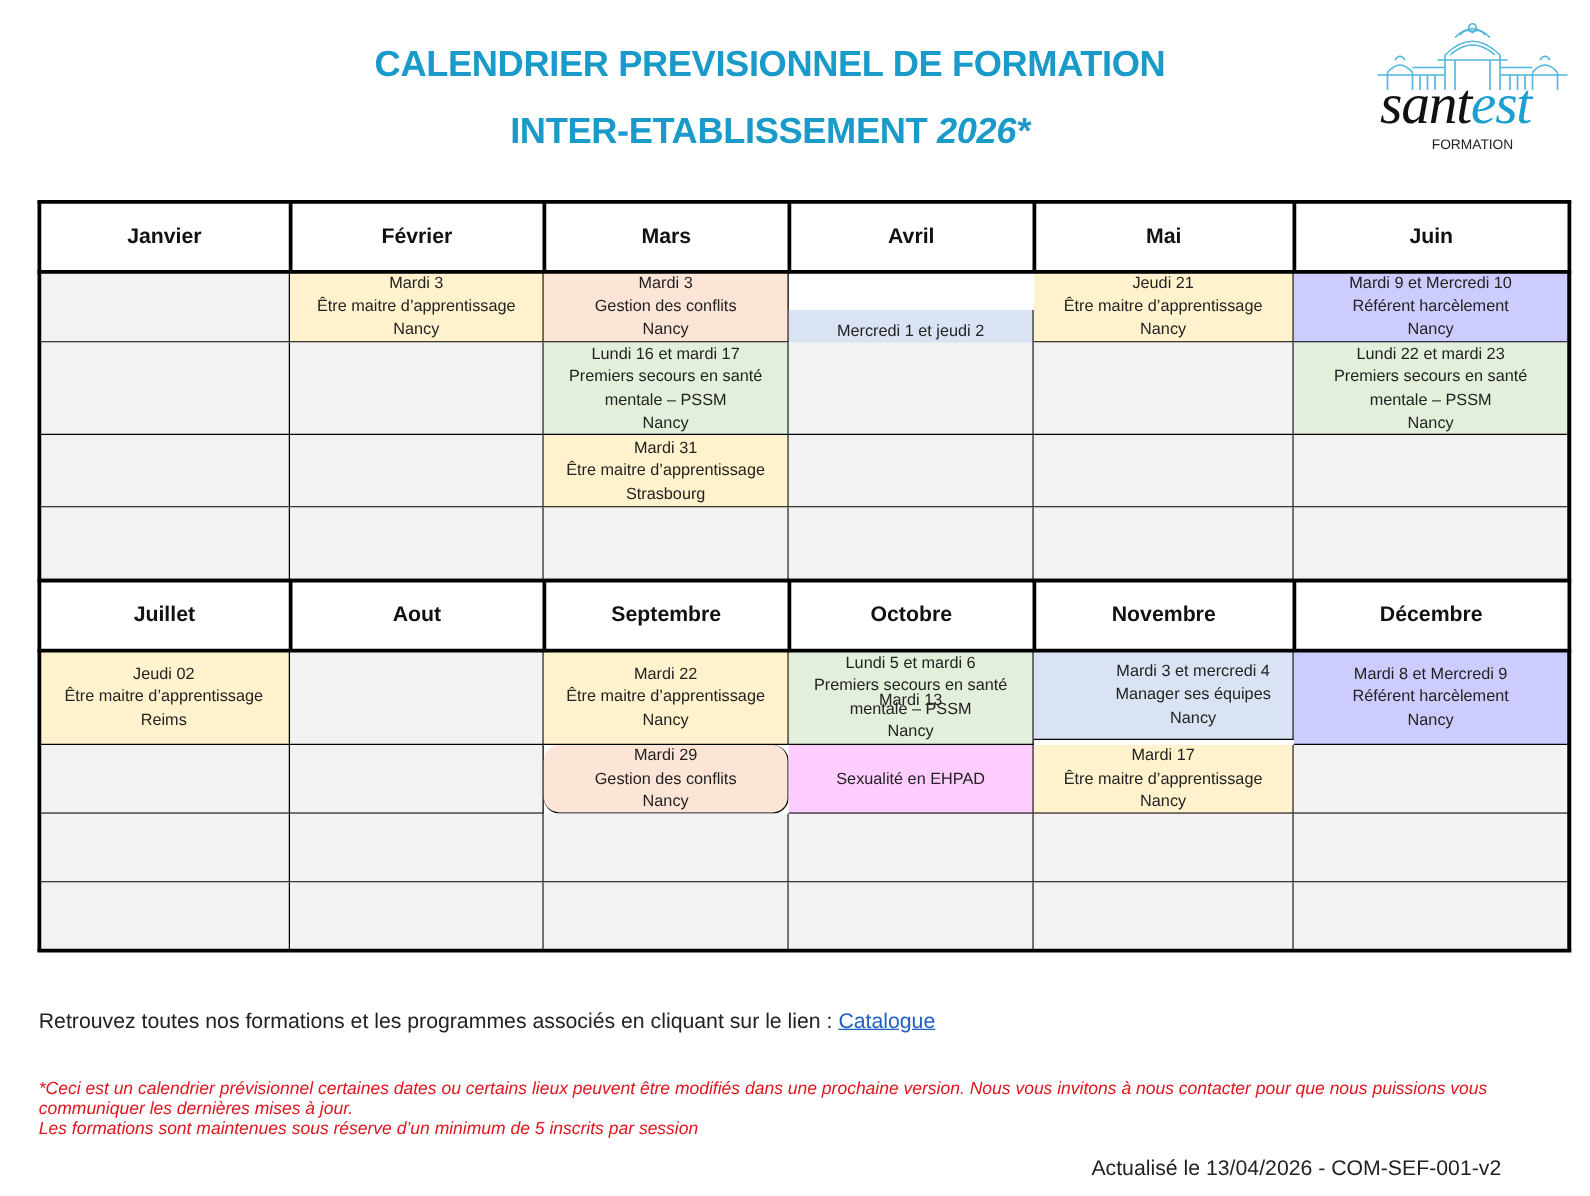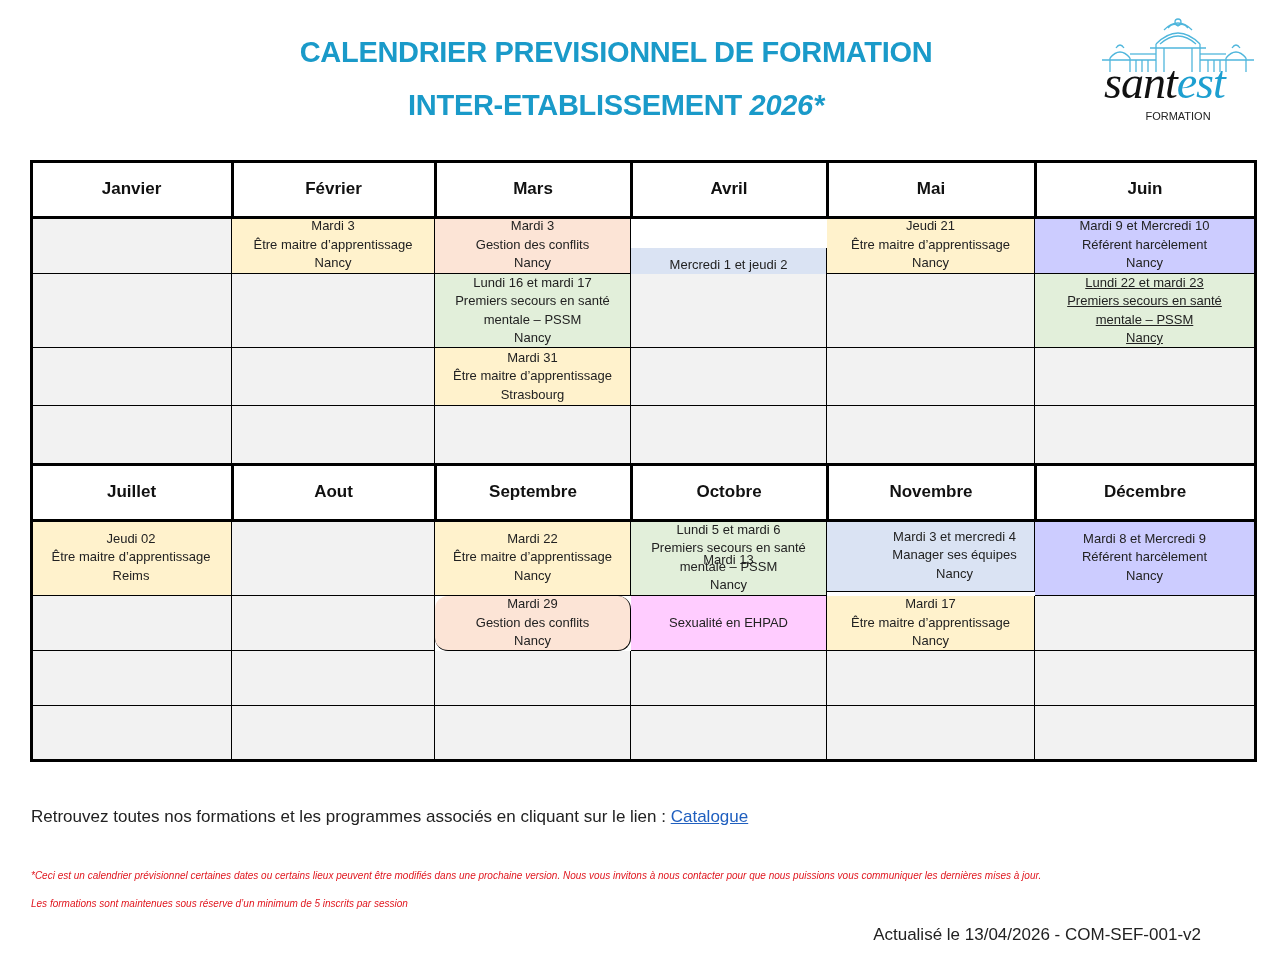--- a/index.html
+++ b/index.html
@@ -46,21 +46,21 @@
   .c-violet { background: #ccccff; }
   .c-green { background: #e2efda; }
   .c-pink { background: #ffccff; gap: 44px; }
 
   .footer-link-line {
     position: absolute; left: 31px; top: 807px; font-size: 17px; color: #222;
     font-family: "Liberation Sans", sans-serif;
   }
   .footer-link-line a { color: #1f5fbf; text-decoration: underline; cursor: pointer; }
   .disclaimer {
-    position: absolute; left: 31px; top: 862px; width: 1170px; font-size: 10px; line-height: 28px;
+    position: absolute; left: 31px; top: 862px; width: 1170px; font-size: 14px; line-height: 16px;
     color: #e0161e; font-style: italic; font-family: "Liberation Sans", sans-serif;
   }
   .updated {
     position: absolute; right: 71px; top: 925px; font-size: 17px; color: #222;
     font-family: "Liberation Sans", sans-serif;
   }
 </style>
 </head>
 <body>
 
@@ -142,21 +142,21 @@
     <div class="cell" style="left: 31px; top: 274px; width: 201px; height: 74px;"></div>
     <div class="cell" style="left: 232px; top: 274px; width: 203px; height: 74px;"></div>
     <div class="cell c-green" style="left: 435px; top: 274px; width: 196px; height: 74px;">
       <div>Lundi 16 et mardi 17</div>
       <div>Premiers secours en santé</div>
       <div>mentale – PSSM</div>
       <div>Nancy</div>
     </div>
     <div class="cell" style="left: 631px; top: 274px; width: 196px; height: 74px;"></div>
     <div class="cell" style="left: 827px; top: 274px; width: 208px; height: 74px;"></div>
-    <div class="cell c-green" style="left: 1035px; top: 274px; width: 220px; height: 74px; text-decoration: underline;">
+    <div class="cell c-green" style="left: 1035px; top: 274px; width: 220px; height: 74px;">
       <div>Lundi 22 et mardi 23</div>
       <div>Premiers secours en santé</div>
       <div>mentale – PSSM</div>
       <div>Nancy</div>
     </div>
     <div class="cell" style="left: 31px; top: 348px; width: 201px; height: 58px;"></div>
     <div class="cell" style="left: 232px; top: 348px; width: 203px; height: 58px;"></div>
     <div class="cell c-yellow" style="left: 435px; top: 348px; width: 196px; height: 58px;">
       <div>Mardi 31</div>
       <div>Être maitre d’apprentissage</div>

